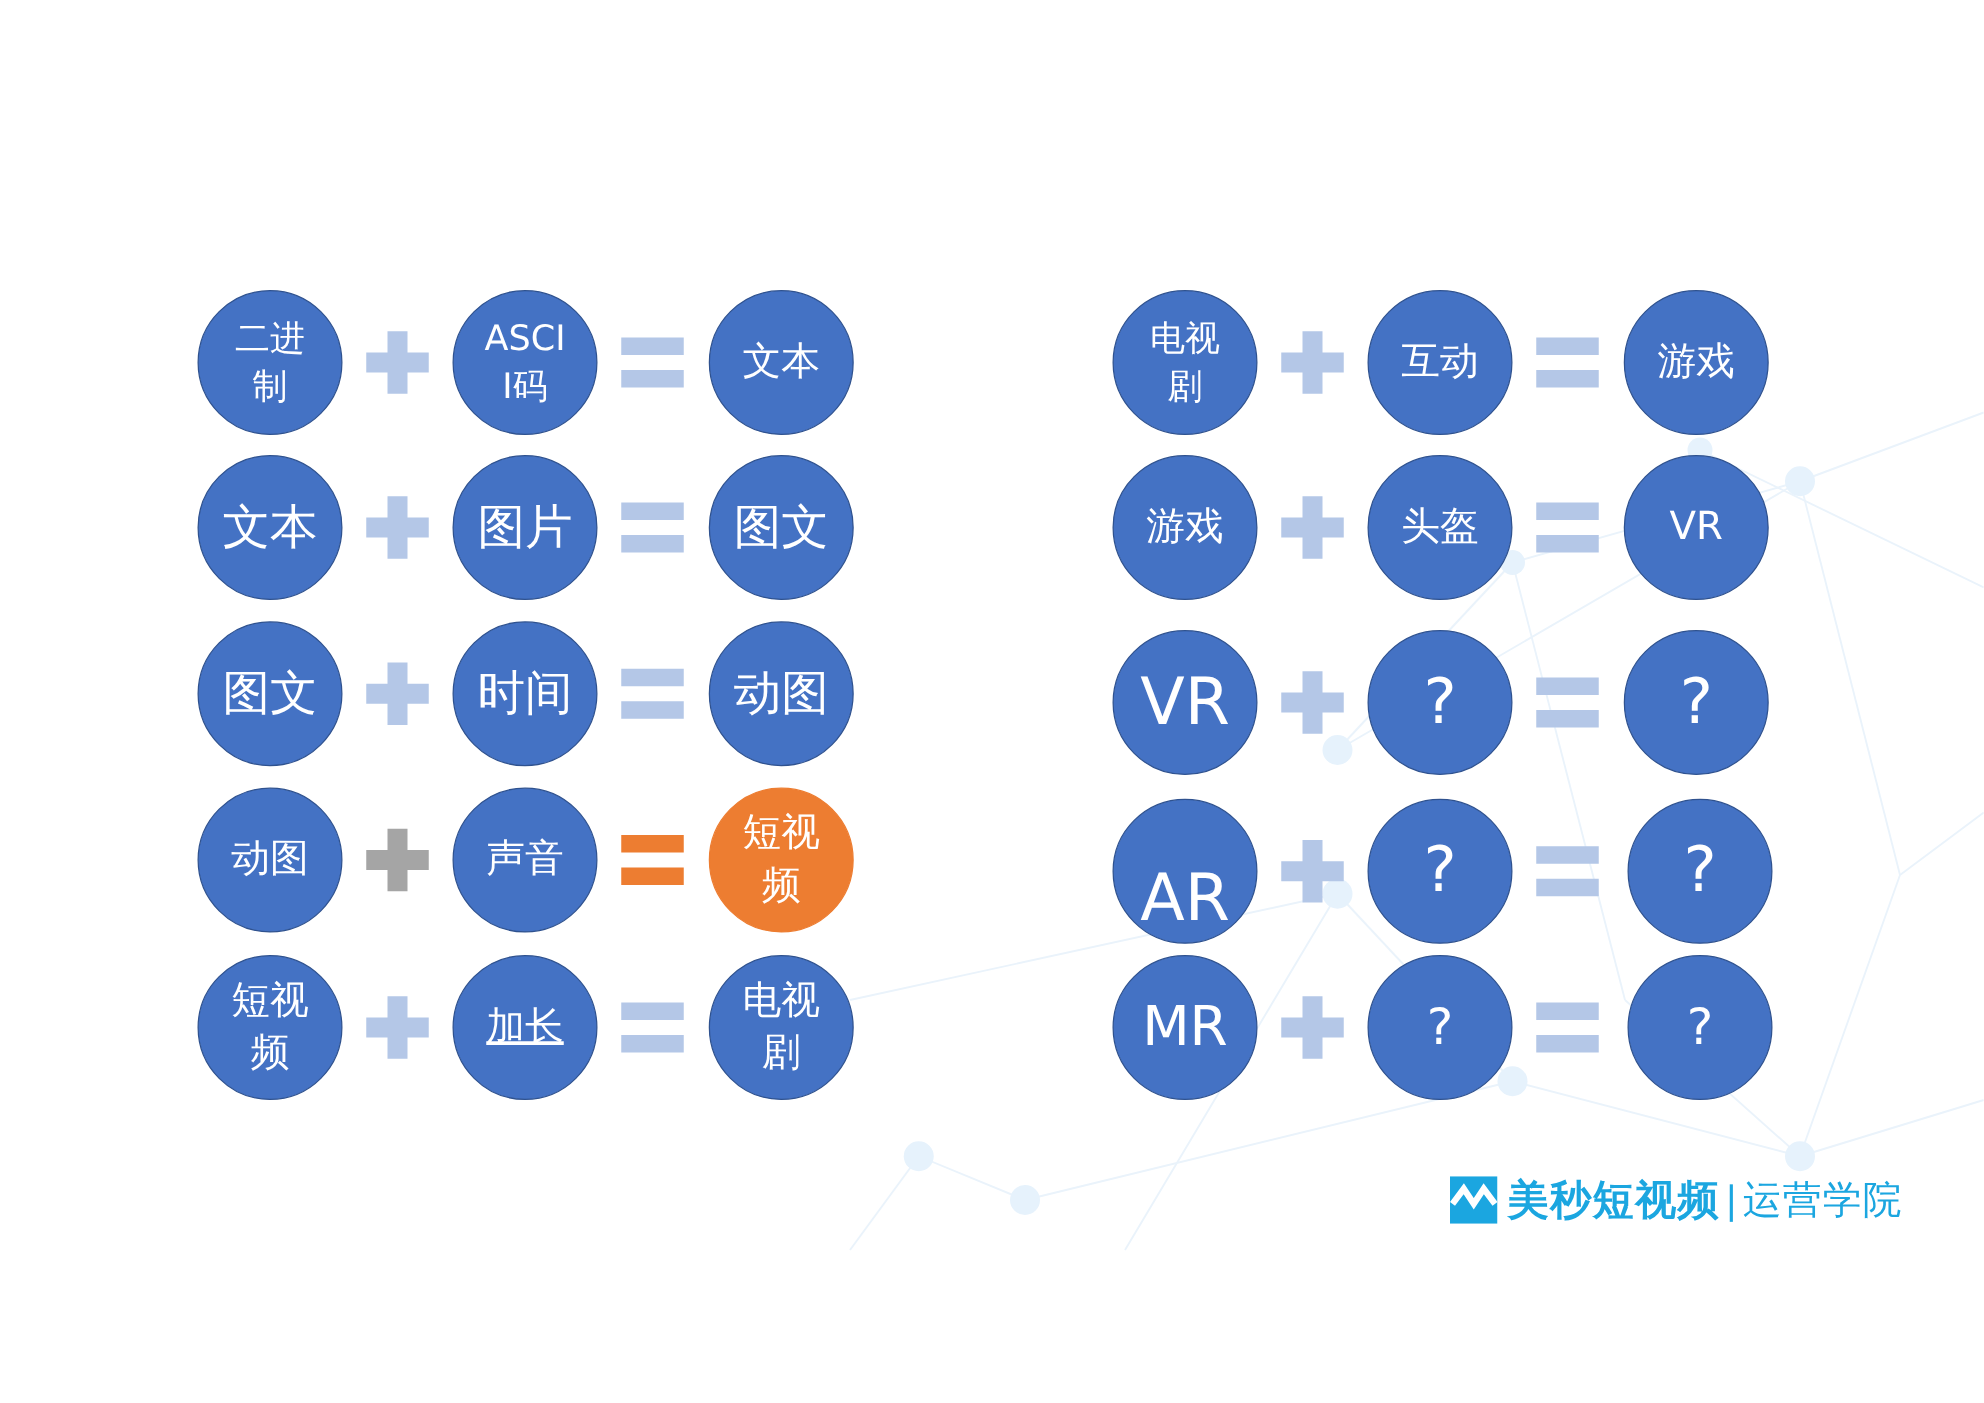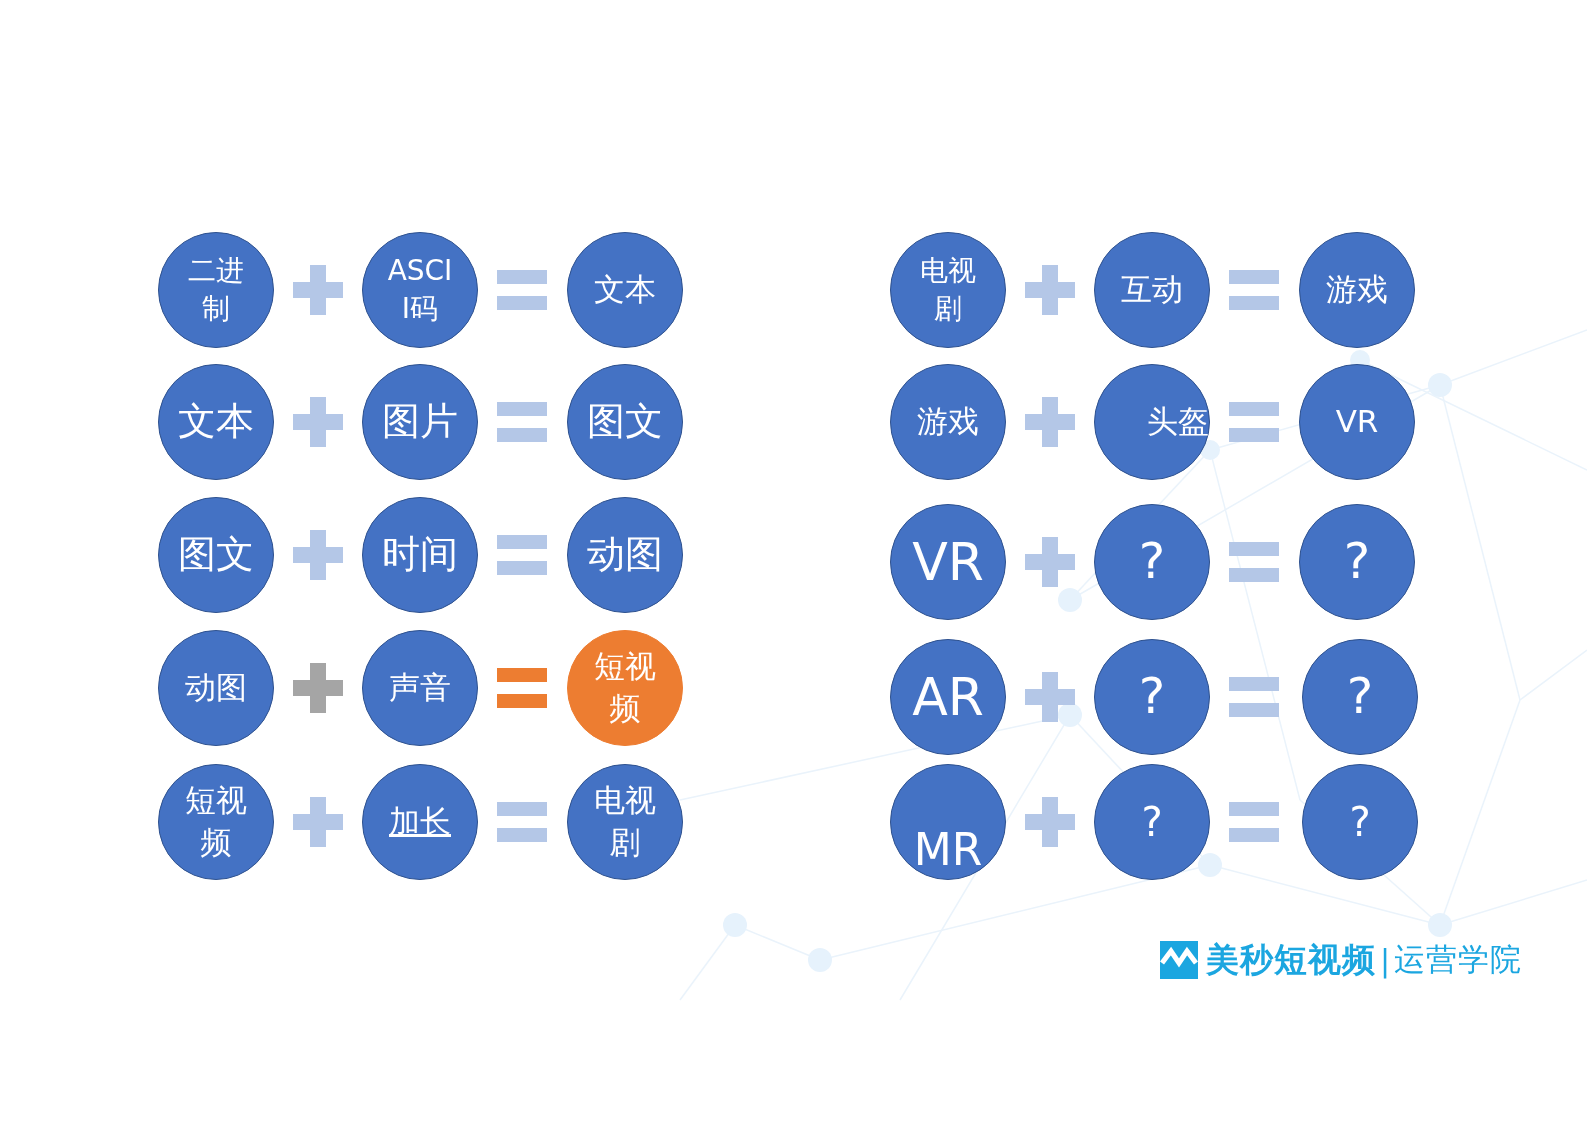--- a/index.html
+++ b/index.html
@@ -182,21 +182,21 @@
       <span class="fs-m">游戏</span>
     </div>
 
   <div class="circle" style="left:890px;top:364px;">
       <span class="fs-m">游戏</span>
     </div>
   <div class="plus" style="left:1025px;top:397px;">
       <div class="h" style="background:#B4C7E7"></div>
       <div class="v" style="background:#B4C7E7"></div>
     </div>
-  <div class="circle" style="left:1094px;top:364px;justify-content:flex-end;">
+  <div class="circle" style="left:1094px;top:364px;">
       <span class="fs-m">头盔</span>
     </div>
   <div class="eq" style="left:1229px;top:402px;">
       <div class="b1" style="background:#B4C7E7"></div>
       <div class="b2" style="background:#B4C7E7"></div>
     </div>
   <div class="circle" style="left:1299px;top:364px;">
       <span class="fs-m">VR</span>
     </div>
 
@@ -211,39 +211,39 @@
       <span class="fs-q">?</span>
     </div>
   <div class="eq" style="left:1229px;top:542px;">
       <div class="b1" style="background:#B4C7E7"></div>
       <div class="b2" style="background:#B4C7E7"></div>
     </div>
   <div class="circle" style="left:1299px;top:504px;">
       <span class="fs-q">?</span>
     </div>
 
-  <div class="circle" style="left:890px;top:639px;">
+  <div class="circle" style="left:890px;top:639px;align-items:flex-end;">
       <span class="fs-xl">AR</span>
     </div>
   <div class="plus" style="left:1025px;top:672px;">
       <div class="h" style="background:#B4C7E7"></div>
       <div class="v" style="background:#B4C7E7"></div>
     </div>
   <div class="circle" style="left:1094px;top:639px;">
       <span class="fs-q">?</span>
     </div>
   <div class="eq" style="left:1229px;top:677px;">
       <div class="b1" style="background:#B4C7E7"></div>
       <div class="b2" style="background:#B4C7E7"></div>
     </div>
   <div class="circle" style="left:1302px;top:639px;">
       <span class="fs-q">?</span>
     </div>
 
-  <div class="circle" style="left:890px;top:764px;align-items:flex-end;">
+  <div class="circle" style="left:890px;top:764px;">
       <span class="fs-l" style="font-size:44px">MR</span>
     </div>
   <div class="plus" style="left:1025px;top:797px;">
       <div class="h" style="background:#B4C7E7"></div>
       <div class="v" style="background:#B4C7E7"></div>
     </div>
   <div class="circle" style="left:1094px;top:764px;">
       <span class="fs-q2">?</span>
     </div>
   <div class="eq" style="left:1229px;top:802px;">

